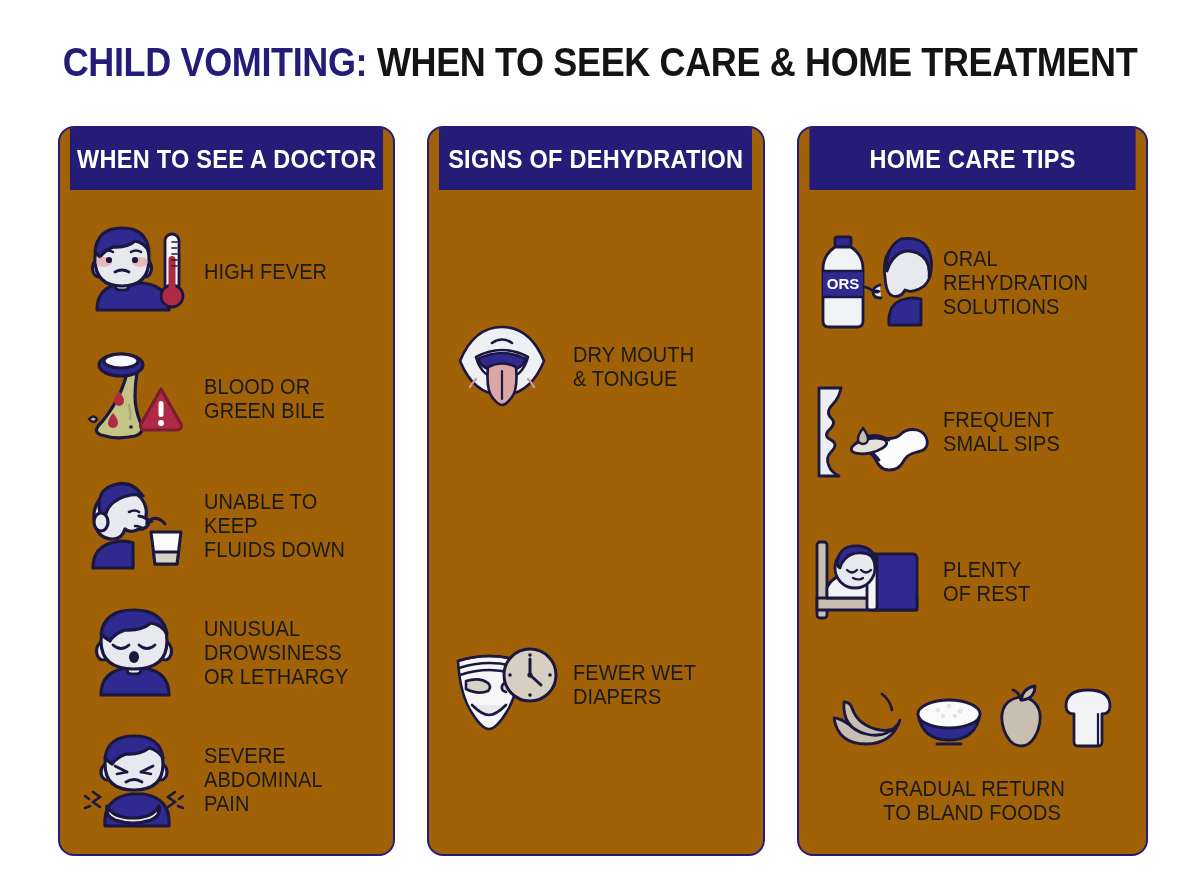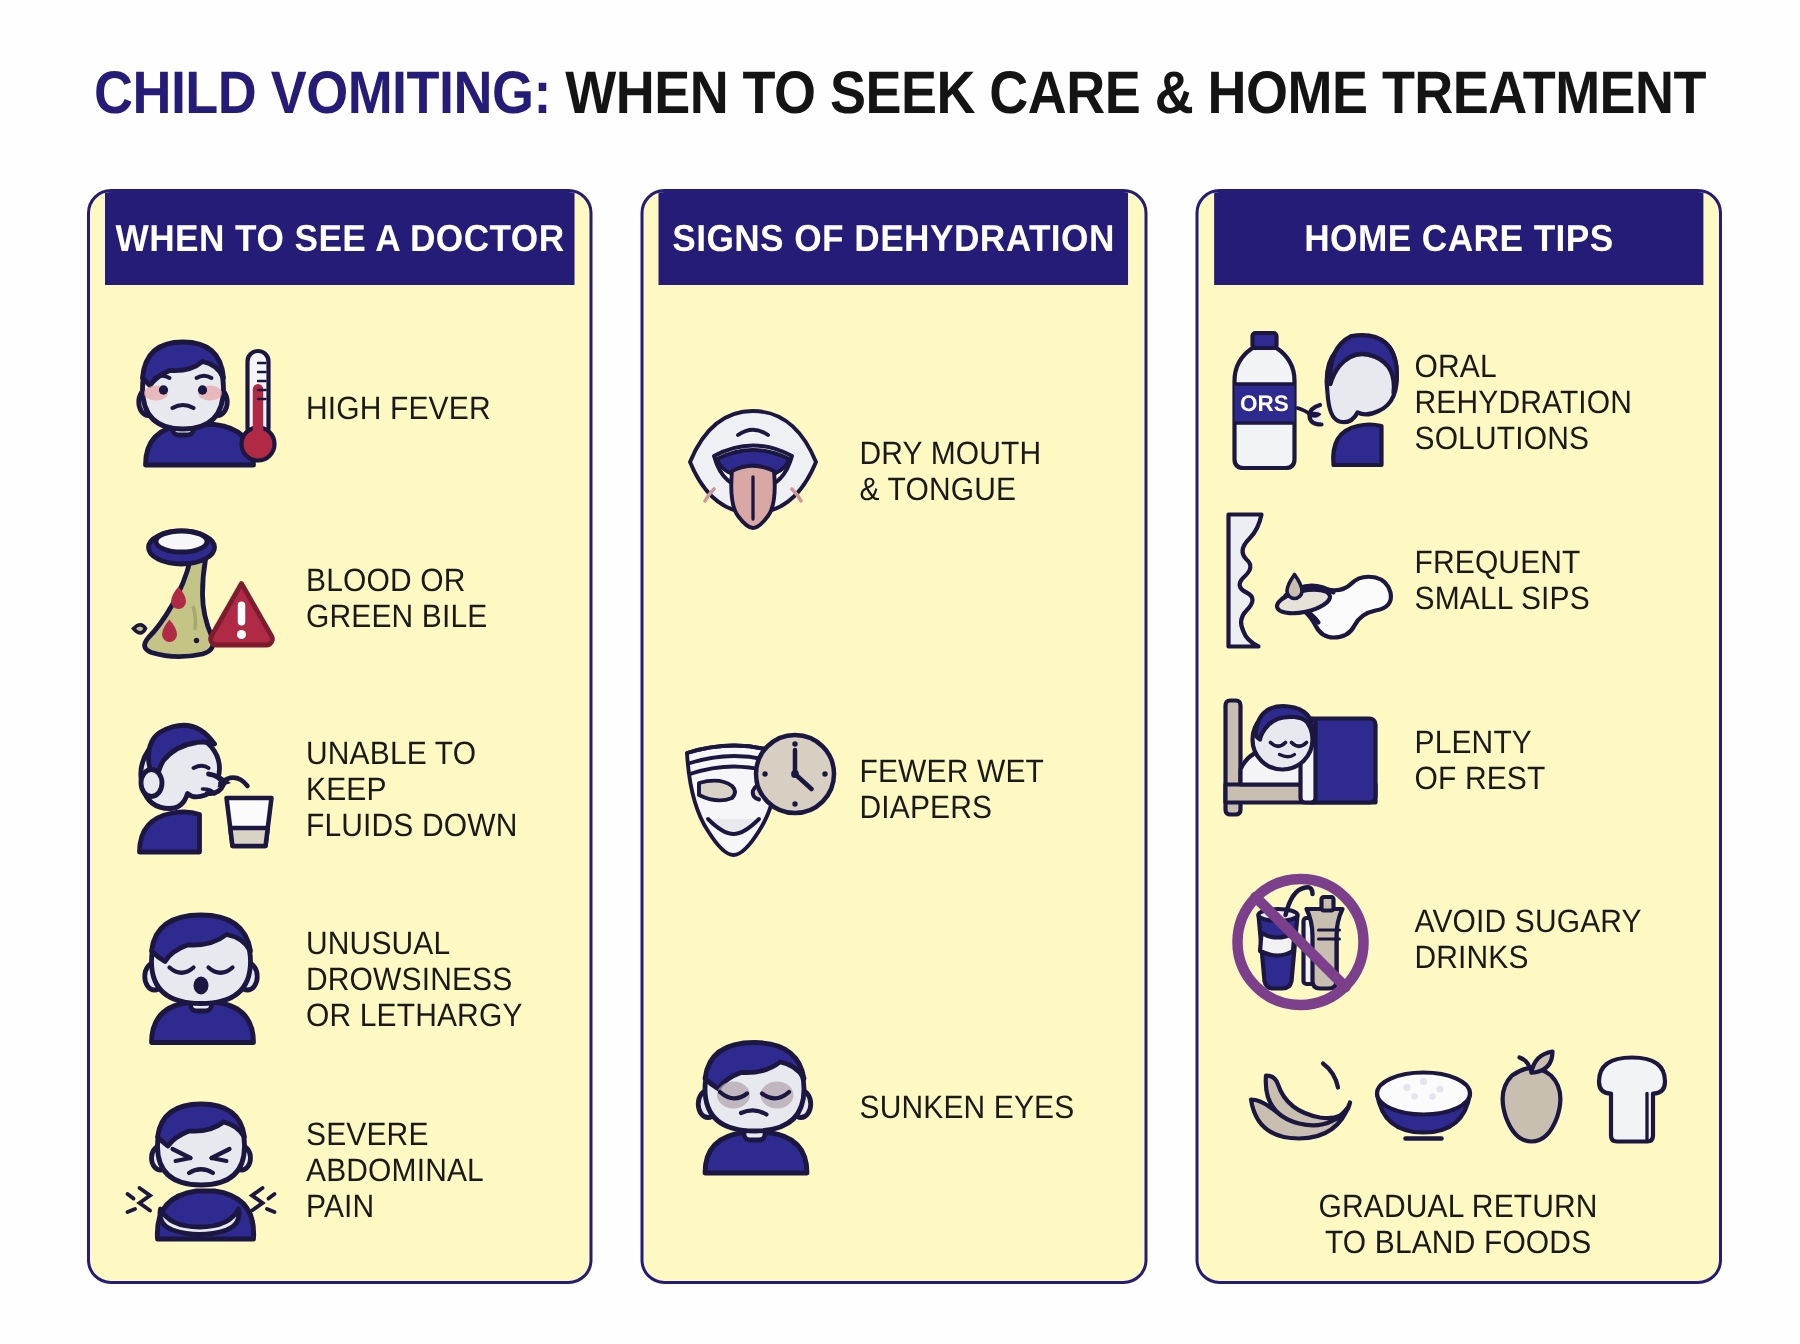--- a/index.html
+++ b/index.html
@@ -24,21 +24,21 @@
   }
   .title .accent { color: #241c77; font-weight: 700; }
   .title .rest { color: #141414; font-weight: 600; }
 
   
   .cards { position: absolute; top: 126px; left: 58px; width: 1090px; display: flex; gap: 32px; }
   .card {
     position: relative;
     border: 2.5px solid #241c77;
     border-radius: 16px;
-    background: #fef9c3;
+    background: #a16207;
     display: flex;
     flex-direction: column;
     height: 730px;
     overflow: hidden;
   }
   .card.c1 { width: 340px; }
   .card.c2 { width: 340px; justify-content: space-between; }
   .card.c3 { width: 354px; justify-content: space-between; }
 
   .card-header {
@@ -265,39 +265,20 @@
                 <circle cx="84" cy="60" r="1.8" fill="#1b1740"></circle>
                 <circle cx="64" cy="40" r="1.8" fill="#1b1740"></circle>
               </g>
             </svg>
           </div>
           <div class="label" style="white-space:pre-line">FEWER WET
 DIAPERS</div>
         </div>
 
 
-        <div class="row">
-          <div class="icon-wrap">
-            <svg width="112" height="100" viewBox="0 0 112 100">
-              <g stroke="#1b1740" stroke-width="3.2" fill="none" stroke-linejoin="round" stroke-linecap="round">
-                <path d="M24 94 q0-24 26-27 h16 q26 3 26 27 z" fill="#2e2a8f"></path>
-                <rect x="50" y="58" width="14" height="14" rx="4" fill="#e8e9ee"></rect>
-                <ellipse cx="26" cy="48" rx="6.5" ry="9" fill="#e8e9ee"></ellipse>
-                <ellipse cx="88" cy="48" rx="6.5" ry="9" fill="#e8e9ee"></ellipse>
-                <path d="M24 38 q0-28 33-28 q33 0 33 28 q0 28-33 28 q-33 0-33-28 z" fill="#e8e9ee"></path>
-                <path d="M24 31 q3-24 33-24 q29 0 33 24 q-5-9 -16-11 q-10 8 -26 7 q-11 4 -15 11 q-5 -3 -9 -7 z" fill="#2e2a8f"></path>
-              </g>
-              <ellipse cx="43" cy="42" rx="11" ry="9" fill="#b3a7ae" opacity="0.75"></ellipse>
-              <ellipse cx="72" cy="42" rx="11" ry="9" fill="#b3a7ae" opacity="0.75"></ellipse>
-              <path d="M34 40 q9 8 18 1 M62 41 q9 7 18 -1" stroke="#1b1740" stroke-width="2.8" fill="none" stroke-linecap="round"></path>
-              <path d="M48 54 q9-4 17 1" stroke="#1b1740" stroke-width="2.8" fill="none" stroke-linecap="round"></path>
-            </svg>
-          </div>
-          <div class="label" style="white-space:pre-line">SUNKEN EYES</div>
-        </div>
 
 
       </div>
     </div>
 
     <div class="card c3">
       <div class="card-header">HOME CARE TIPS</div>
       <div class="card-body">
 
         <div class="row">
@@ -355,40 +336,20 @@
                 <path d="M24 32 q2-20 22-18 q16 2 16 16 q-2-8 -12-9 q-12-1 -18 6 q-4 4 -5 9 q-3-2 -3-4 z" fill="#2e2a8f"></path>
               </g>
               <path d="M34 38 q5 5 10 0 M48 38 q5 5 10 0" stroke="#1b1740" stroke-width="2.4" fill="none" stroke-linecap="round"></path>
               <path d="M40 46 q6 3 10 0" stroke="#1b1740" stroke-width="2.2" fill="none" stroke-linecap="round"></path>
             </svg>
           </div>
           <div class="label" style="white-space:pre-line">PLENTY
 OF REST</div>
         </div>
 
-        <div class="row">
-          <div class="icon-wrap">
-            <svg width="118" height="100" viewBox="0 0 118 100">
-              <g stroke="#1b1740" stroke-width="2.8" stroke-linejoin="round" stroke-linecap="round">
-                <path d="M26 34 h26 l-4 44 q-1 5 -6 5 h-6 q-5 0-6-5 z" fill="#2e2a8f"></path>
-                <path d="M28 46 q10 6 22 0 l-1 12 q-10 6 -22 0 z" fill="#f2f2f5"></path>
-                <ellipse cx="39" cy="34" rx="13" ry="4" fill="#e9e9ee"></ellipse>
-                <path d="M44 34 q4-16 12 -18 q6-2 6 4" fill="none" stroke-width="3"></path>
-                <rect x="56" y="36" width="22" height="44" rx="2" fill="#f2f2f5"></rect>
-                <path d="M82 30 q-4 8 -4 18 l0 30 q0 5 -5 5 h-6 q-5 0-5-5 l0 -30 q0-10 -4-18 z" fill="#c9bfb0"></path>
-                <rect x="68" y="22" width="8" height="9" rx="1.5" fill="#c9bfb0"></rect>
-                <path d="M66 44 h14 M66 50 h14" stroke-width="2"></path>
-              </g>
-              <circle cx="54" cy="52" r="42" fill="none" stroke="#7b3f8c" stroke-width="7"></circle>
-              <path d="M24 22 L84 82" stroke="#7b3f8c" stroke-width="7" stroke-linecap="round"></path>
-            </svg>
-          </div>
-          <div class="label" style="white-space:pre-line">AVOID SUGARY
-DRINKS</div>
-        </div>
 
         <div class="row stacked">
           <div class="icon-wrap">
             <svg width="300" height="78" viewBox="0 0 300 78">
               <g stroke="#1b1740" stroke-width="2.8" stroke-linejoin="round" stroke-linecap="round">
                 <path d="M12 40 q4 26 32 26 q26 0 34 -24 q-2 10 -14 12 q-24 4 -38 -8 q-8-6 -14 -6 z" fill="#c9bfb0"></path>
                 <path d="M22 24 q-2 26 22 32 q20 5 32 -10 q-4 8 -18 6 q-22 -4 -28 -22 q-2-6 -8 -6 z" fill="#c9bfb0"></path>
                 <path d="M60 16 q8 6 10 16" fill="none"></path>
                 <path d="M96 36 h62 q-4 26 -31 26 q-27 0-31 -26 z" fill="#2e2a8f"></path>
                 <ellipse cx="127" cy="36" rx="31" ry="14" fill="#fbfbfc"></ellipse>

